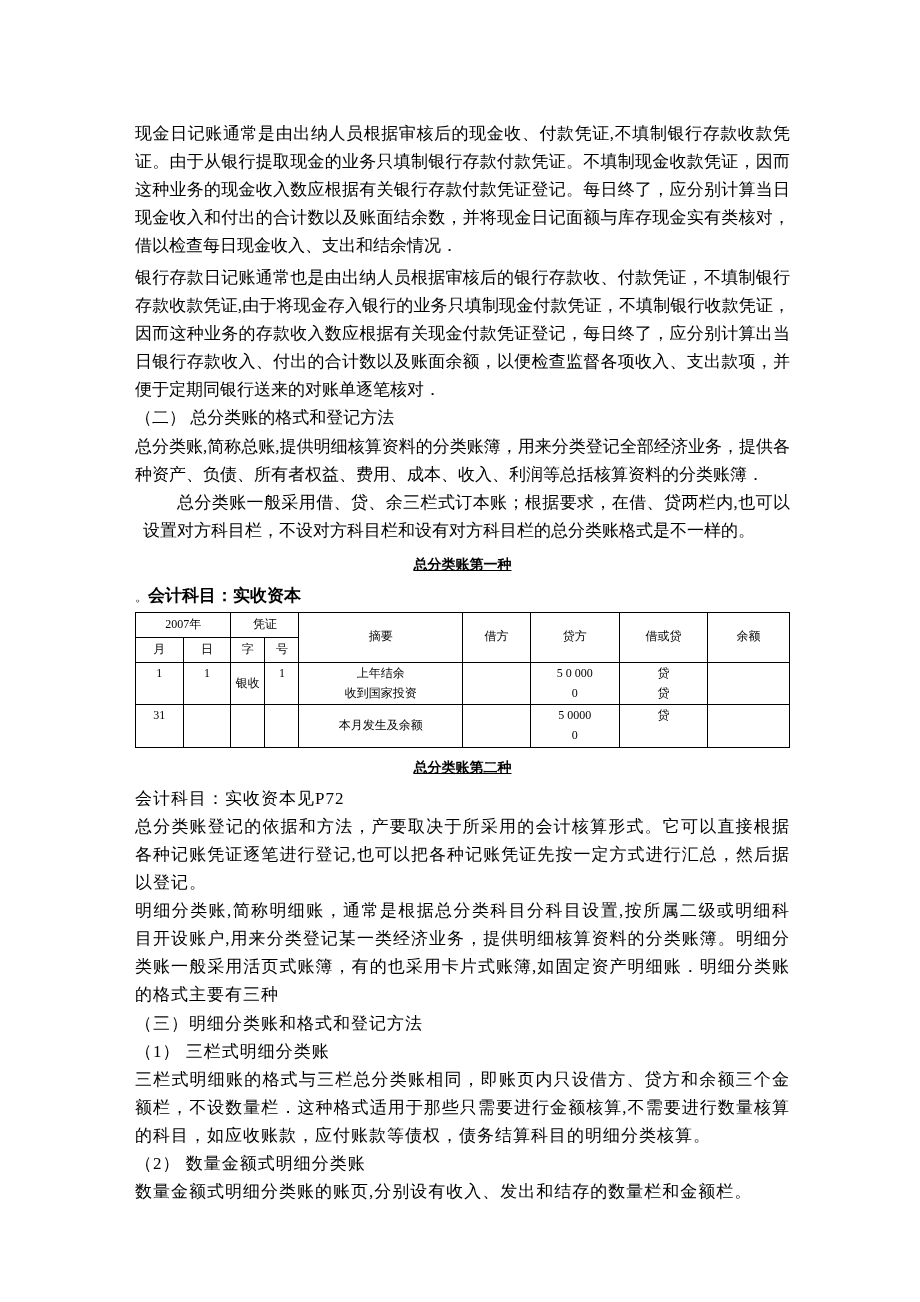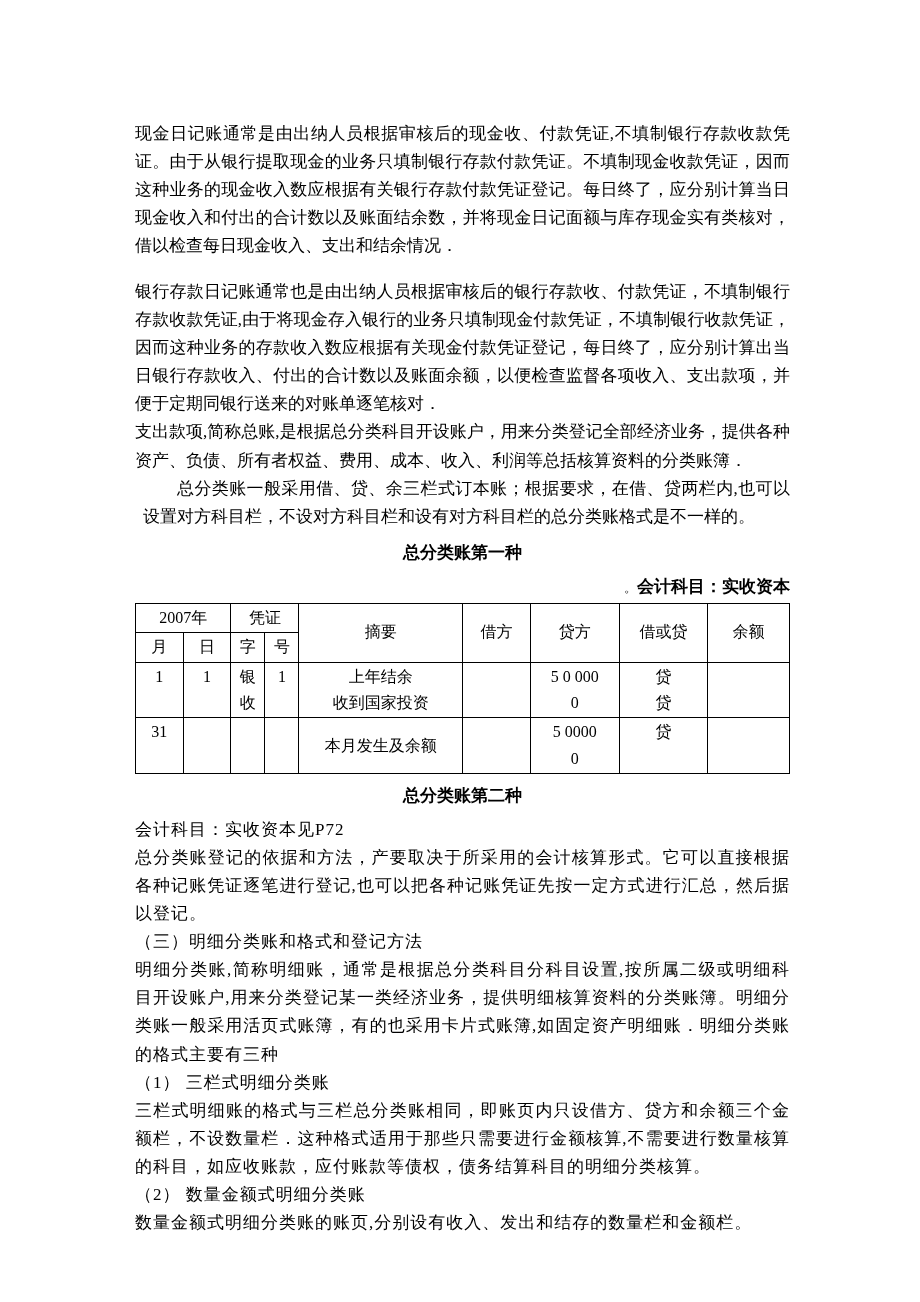--- a/index.html
+++ b/index.html
@@ -15,49 +15,49 @@
       width: 920px;
       box-sizing: border-box;
       padding: 120px 130px 40px 135px;
       margin: 0 auto;
     }
     .para {
       text-align: justify;
       margin: 0;
     }
     .para.spaced {
-      margin-top: 18px;
+      margin-top: 4px;
     }
     .indent {
       text-indent: 2em;
       margin-left: 8px;
     }
     .heading {
       font-family: "SimHei", "黑体", sans-serif;
       font-weight: bold;
-      font-size: 17px;
+      font-size: 14px;
       text-align: center;
       margin: 8px 0 6px 0;
+      text-decoration: underline;
     }
     .subject {
       font-family: Liberation Serif, serif;
       font-weight: bold;
       font-size: 17px;
       margin: 0 0 2px 0;
-      text-align: right;
     }
     .subject-prefix {
       font-size: 13px;
       font-weight: normal;
     }
     table.ledger {
       border-collapse: collapse;
       width: 100%;
       table-layout: fixed;
-      font-size: 16px;
+      font-size: 12px;
     }
     table.ledger th, table.ledger td {
       border: 1px solid #000;
       text-align: center;
       padding: 1px 2px;
       vertical-align: middle;
       font-weight: normal;
     }
     table.ledger .h-row th {
       height: 22px;
@@ -71,22 +71,23 @@
   </style>
 </head>
 <body>
 
 <div class="page">
 
   <p class="para">现金日记账通常是由出纳人员根据审核后的现金收、付款凭证,不填制银行存款收款凭证。由于从银行提取现金的业务只填制银行存款付款凭证。不填制现金收款凭证，因而这种业务的现金收入数应根据有关银行存款付款凭证登记。每日终了，应分别计算当日现金收入和付出的合计数以及账面结余数，并将现金日记面额与库存现金实有类核对，借以检查每日现金收入、支出和结余情况．</p>
 
   <p class="para spaced">银行存款日记账通常也是由出纳人员根据审核后的银行存款收、付款凭证，不填制银行存款收款凭证,由于将现金存入银行的业务只填制现金付款凭证，不填制银行收款凭证，因而这种业务的存款收入数应根据有关现金付款凭证登记，每日终了，应分别计算出当日银行存款收入、付出的合计数以及账面余额，以便检查监督各项收入、支出款项，并便于定期同银行送来的对账单逐笔核对．</p>
 
+  <p class="para">（二） 总分类账的格式和登记方法</p>
 
-  <p class="para">支出款项,简称总账,是根据总分类科目开设账户，用来分类登记全部经济业务，提供各种资产、负债、所有者权益、费用、成本、收入、利润等总括核算资料的分类账簿．</p>
+  <p class="para">总分类账,简称总账,提供明细核算资料的分类账簿，用来分类登记全部经济业务，提供各种资产、负债、所有者权益、费用、成本、收入、利润等总括核算资料的分类账簿．</p>
 
   <p class="para indent">总分类账一般采用借、贷、余三栏式订本账；根据要求，在借、贷两栏内,也可以设置对方科目栏，不设对方科目栏和设有对方科目栏的总分类账格式是不一样的。</p>
 
   <div class="heading">总分类账第一种</div>
 
   <div class="subject">
     <span class="subject-prefix">。</span><span>会计科目：实收资本</span>
   </div>
 
   <table class="ledger">
@@ -139,20 +140,20 @@
       <td style="vertical-align:top">贷</td>
       <td></td>
     </tr>
   </tbody>
     </table>
 
   <div class="heading">总分类账第二种</div>
 
   <p class="para letterspace">会计科目：实收资本见P72</p>
   <p class="para letterspace">总分类账登记的依据和方法，产要取决于所采用的会计核算形式。它可以直接根据各种记账凭证逐笔进行登记,也可以把各种记账凭证先按一定方式进行汇总，然后据以登记。</p>
+  <p class="para letterspace">明细分类账,简称明细账，通常是根据总分类科目分科目设置,按所属二级或明细科目开设账户,用来分类登记某一类经济业务，提供明细核算资料的分类账簿。明细分类账一般采用活页式账簿，有的也采用卡片式账簿,如固定资产明细账．明细分类账的格式主要有三种</p>
   <p class="para letterspace">（三）明细分类账和格式和登记方法</p>
-  <p class="para letterspace">明细分类账,简称明细账，通常是根据总分类科目分科目设置,按所属二级或明细科目开设账户,用来分类登记某一类经济业务，提供明细核算资料的分类账簿。明细分类账一般采用活页式账簿，有的也采用卡片式账簿,如固定资产明细账．明细分类账的格式主要有三种</p>
   <p class="para letterspace">（1） 三栏式明细分类账</p>
   <p class="para letterspace">三栏式明细账的格式与三栏总分类账相同，即账页内只设借方、贷方和余额三个金额栏，不设数量栏．这种格式适用于那些只需要进行金额核算,不需要进行数量核算的科目，如应收账款，应付账款等债权，债务结算科目的明细分类核算。</p>
   <p class="para letterspace">（2） 数量金额式明细分类账</p>
   <p class="para letterspace">数量金额式明细分类账的账页,分别设有收入、发出和结存的数量栏和金额栏。</p>
 
 </div>
 
 </body></html>

